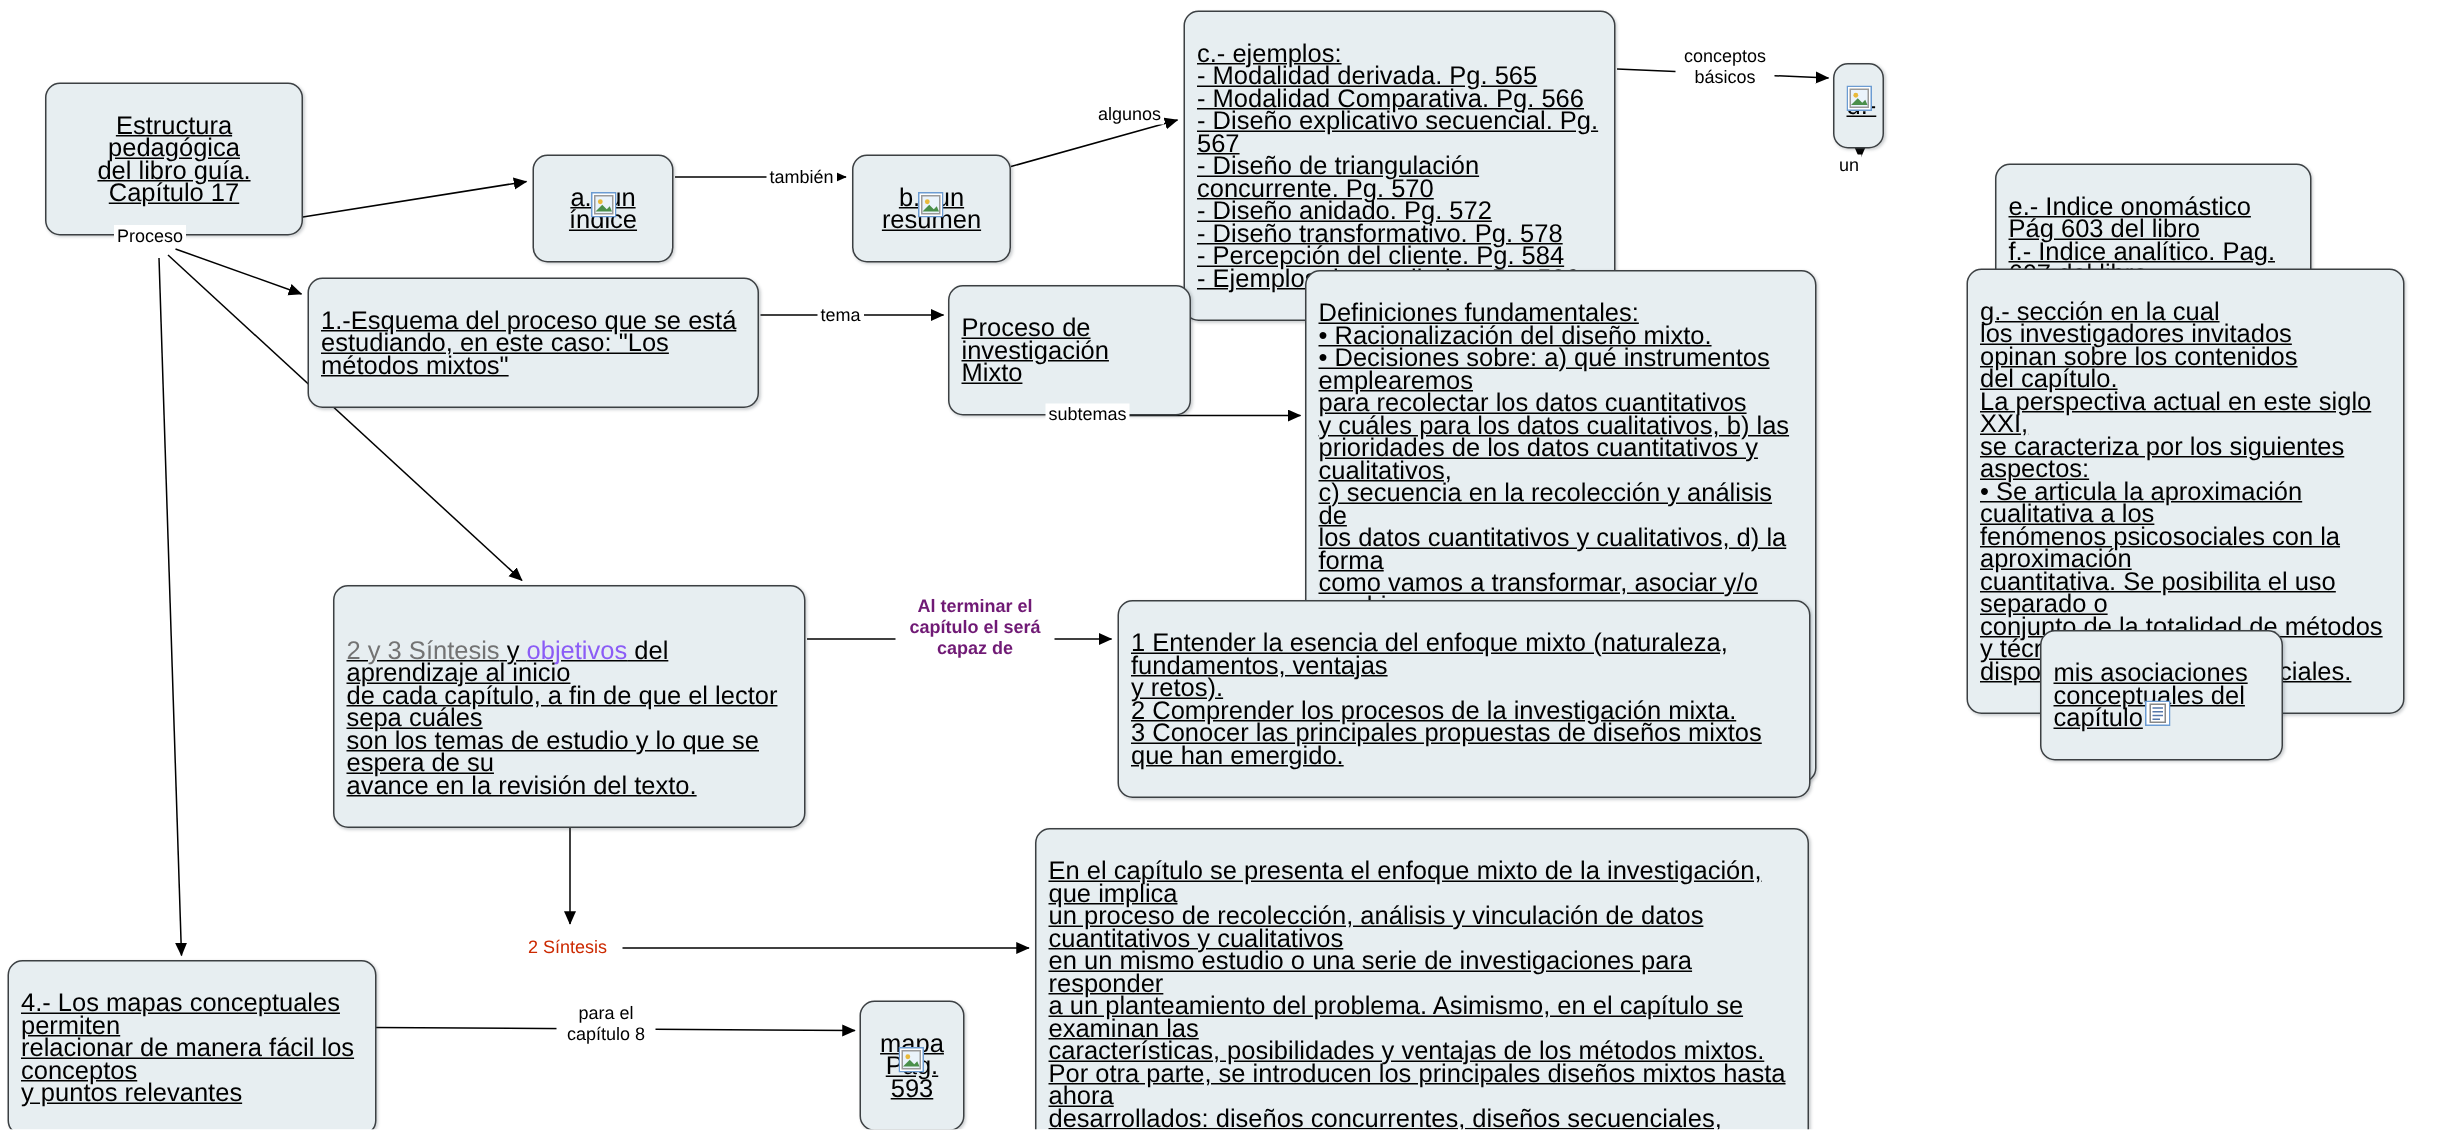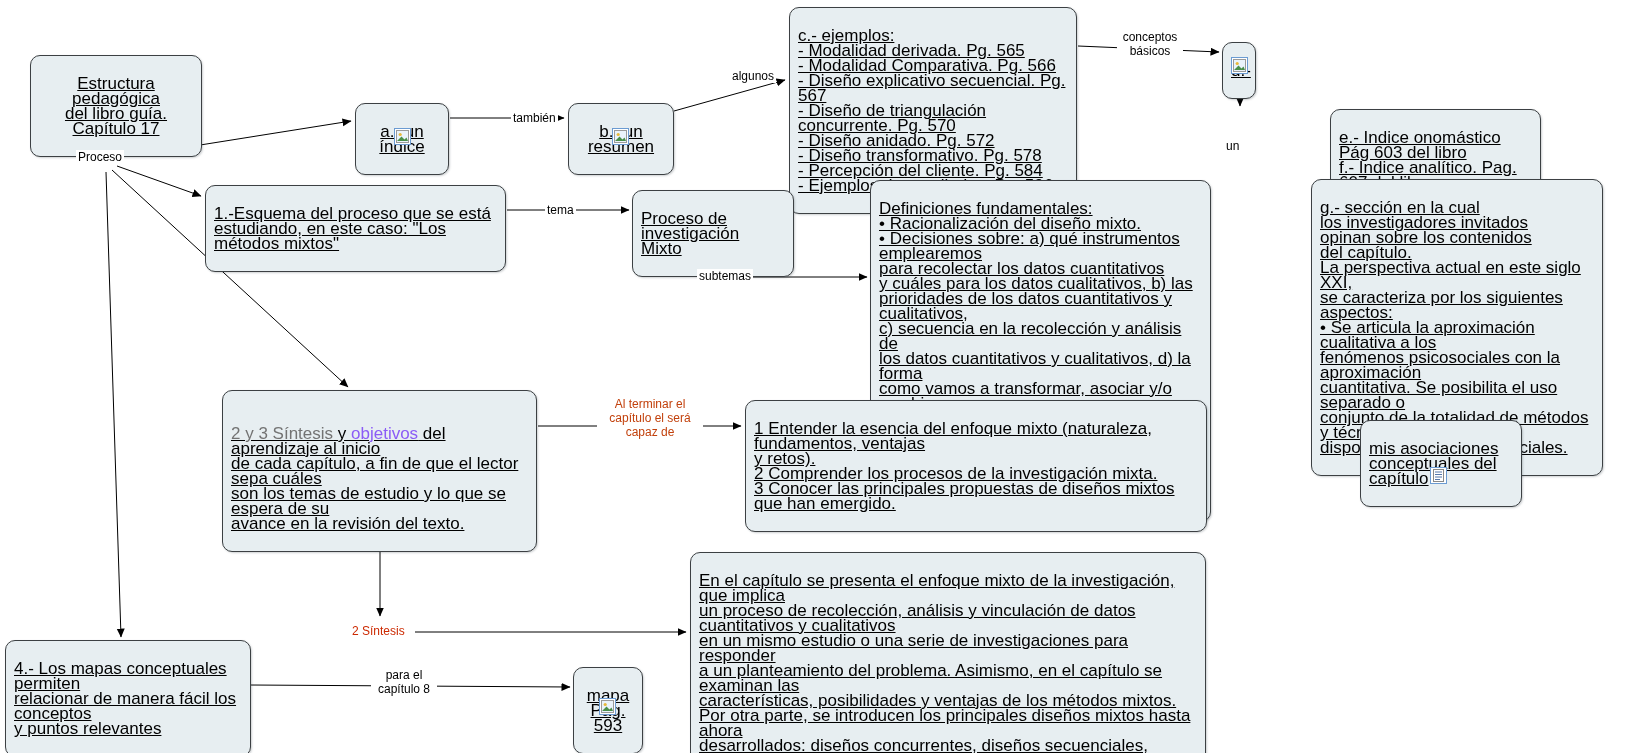--- a/index.html
+++ b/index.html
@@ -34,21 +34,21 @@
     position: absolute;
     z-index: 3;
     font-size: 12px;
     line-height: 14px;
     color: #000000;
     background: #ffffff;
     padding: 0 2px;
     white-space: pre-line;
   }
   .center-label { text-align: center; }
-  .label.blue { color: #c2410c; }
+  .label.blue { color: #701a75; font-weight: bold; }
   .label.red  { color: #cc2900; }
   .node .red  { color: #737373; }
   .node .blue { color: #8b5cf6; }
   .icon {
     position: absolute;
     z-index: 4;
     width: 17px;
     height: 17px;
     display: block;
     cursor: pointer;
@@ -170,21 +170,21 @@
 Pág. 593</div>
 
   <div class="node" style="left:1360px;top:420px;width:162px;min-height:52px;">mis asociaciones
 conceptuales del capítulo</div>
 
   <div class="label" style="left:76px;top:150px;">Proceso</div>
   <div class="label" style="left:483px;top:111px;margin-left:28px;">también</div>
   <div class="label" style="left:694px;top:69px;margin-left:36px;">algunos</div>
   <div class="label center-label" style="left:1117px;top:30px;width:66px;">conceptos
 básicos</div>
-  <div class="label" style="left:1224px;top:103px;margin-top:36px;">un</div>
+  <div class="label" style="left:1224px;top:103px;">un</div>
   <div class="label" style="left:545px;top:203px;">tema</div>
   <div class="label" style="left:697px;top:269px;">subtemas</div>
   <div class="label blue center-label" style="left:597px;top:397px;width:106px;">Al terminar el
 capítulo el será
 capaz de</div>
   <div class="label red" style="left:350px;top:624px;">2 Síntesis</div>
   <div class="label center-label" style="left:371px;top:668px;width:66px;">para el
 capítulo 8</div>
 
   <span class="icon" style="left:394px;top:128px;">

